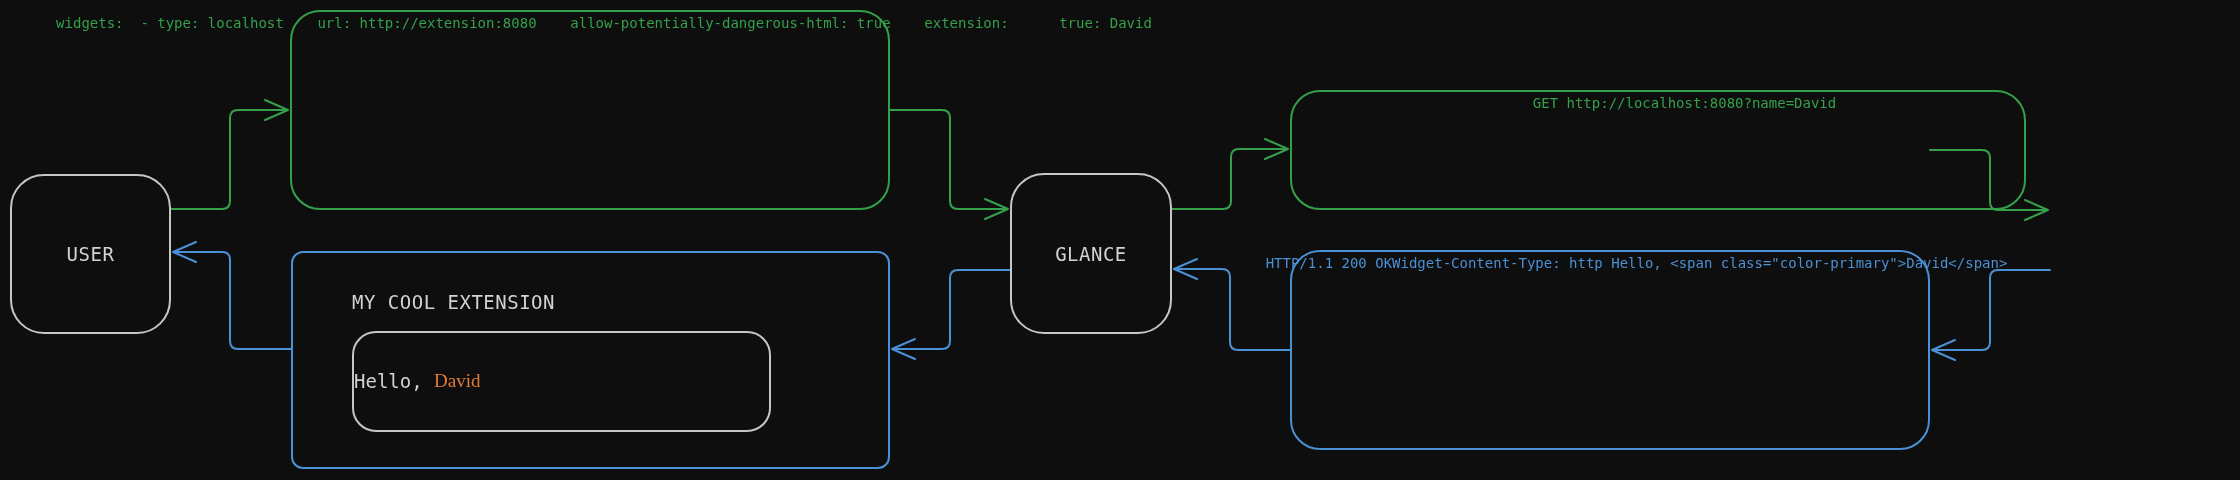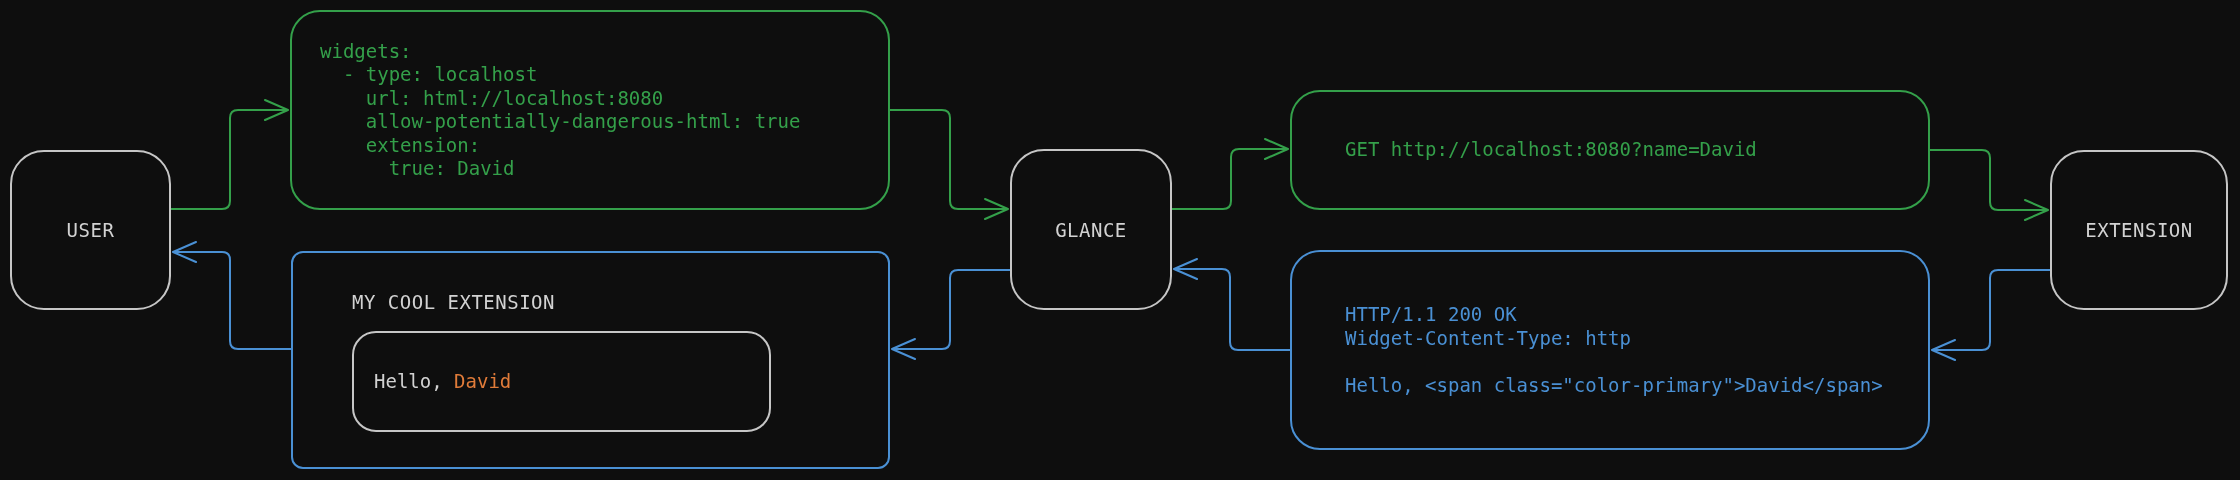--- a/index.html
+++ b/index.html
@@ -34,46 +34,47 @@
     box-sizing: border-box;
     border: 2px solid var(--node_border, #c6c6c6);
     border-radius: 34px;
     display: flex;
     align-items: center;
     justify-content: center;
     color: var(--text, #d2d2d2);
     font-size: 19px;
     letter-spacing: 0.5px;
     background: transparent;
+    margin-top: 24px;
   }
   #user-node      { left: 10px;   top: 150px; width: 161px; height: 160px; }
   #glance-node    { left: 1010px; top: 149px; width: 162px; height: 161px; }
   #extension-node { left: 2050px; top: 150px; width: 178px; height: 160px; }
 
   .code-box {
     position: absolute;
     box-sizing: border-box;
     border: 2px solid;
     border-radius: 30px;
-    font-size: 19px;
+    font-size: 14px;
     line-height: 23.5px;
     white-space: pre;
     display: flex;
-    flex-direction: column;
+    flex-direction: row;
     justify-content: center;
     background: transparent;
   }
   #config-box {
     left: 290px; top: 10px; width: 600px; height: 200px;
     border-color: var(--green, #34a04a);
     color: var(--green, #34a04a);
     padding-left: 28px;
   }
   #request-box {
-    left: 1290px; top: 90px; width: 640px; height: 120px;
+    left: 1290px; top: 90px; width: 736px; height: 120px;
     border-color: var(--green, #34a04a);
     color: var(--green, #34a04a);
     padding-left: 53px;
   }
   #response-box {
     left: 1290px; top: 250px; width: 640px; height: 200px;
     border-color: var(--blue, #4a90d4);
     color: var(--blue, #4a90d4);
     padding-left: 53px;
   }
@@ -94,26 +95,25 @@
     white-space: pre;
   }
   #hello-card {
     margin-top: 16px;
     box-sizing: border-box;
     width: 419px; height: 101px;
     border: 2px solid var(--node_border, #c6c6c6);
     border-radius: 24px;
     display: flex;
     align-items: center;
-    padding-left: 20px;
     font-size: 19px;
     white-space: pre;
   }
   #hello-prefix { color: var(--text, #d2d2d2); }
-  #hello-name   { color: var(--orange, #e07b39); }
+  #hello-name   { color: var(--orange, #e07b39); font-family: Liberation Serif, serif; }
 </style>
 </head>
 <body>
 
 <div id="canvas">
 
   <svg id="arrow-layer" viewBox="0 0 2240 480" xmlns="http://www.w3.org/2000/svg">
     <path class="arrow green" d="M171 209 H222 Q230 209 230 201 V118 Q230 110 238 110 H287 M265 100 L288 110 L265 120"></path>
     <path class="arrow green" d="M890 110 H942 Q950 110 950 118 V201 Q950 209 958 209 H1007 M985 199 L1008 209 L985 219"></path>
     <path class="arrow green" d="M1172 209 H1223 Q1231 209 1231 201 V157 Q1231 149 1239 149 H1287 M1265 139 L1288 149 L1265 159"></path>
@@ -121,33 +121,30 @@
     <path class="arrow blue" d="M2050 270 H1998 Q1990 270 1990 278 V342 Q1990 350 1982 350 H1933 M1955 340 L1932 350 L1955 360"></path>
     <path class="arrow blue" d="M1290 350 H1238 Q1230 350 1230 342 V277 Q1230 269 1222 269 H1175 M1197 259 L1174 269 L1197 279"></path>
     <path class="arrow blue" d="M1010 270 H958 Q950 270 950 278 V341 Q950 349 942 349 H893 M915 339 L892 349 L915 359"></path>
     <path class="arrow blue" d="M291 349 H238 Q230 349 230 341 V260 Q230 252 222 252 H174 M196 242 L173 252 L196 262"></path>
   </svg>
 
   <div class="node" id="user-node">
     <span>USER</span>
   </div>
 
-  <div class="code-box" id="config-box"><div class="code-line">widgets:</div><div class="code-line">  - type: localhost</div><div class="code-line">    url: html://localhost:8080</div><div class="code-line">    allow-potentially-dangerous-html: true</div><div class="code-line">    extension:</div><div class="code-line">      true: David</div></div>
+  <div class="code-box" id="config-box"><div class="code-line">widgets:</div><div class="code-line">  - type: localhost</div><div class="code-line">    url: http://extension:8080</div><div class="code-line">    allow-potentially-dangerous-html: true</div><div class="code-line">    extension:</div><div class="code-line">      true: David</div></div>
 
   <div class="node" id="glance-node">
     <span>GLANCE</span>
   </div>
 
   <div class="code-box" id="request-box">
     <div class="code-line">GET http://localhost:8080?name=David</div>
   </div>
 
-  <div class="node" id="extension-node">
-    <span>EXTENSION</span>
-  </div>
 
   <div class="code-box" id="response-box"><div class="code-line">HTTP/1.1 200 OK</div><div class="code-line">Widget-Content-Type: http</div><div class="code-line">&nbsp;</div><div class="code-line">Hello, &lt;span class="color-primary"&gt;David&lt;/span&gt;</div></div>
 
   <div id="widget-box">
     <div id="widget-title">MY COOL EXTENSION</div>
     <div id="hello-card">
       <span id="hello-prefix">Hello, </span><span id="hello-name">David</span>
     </div>
   </div>
 

